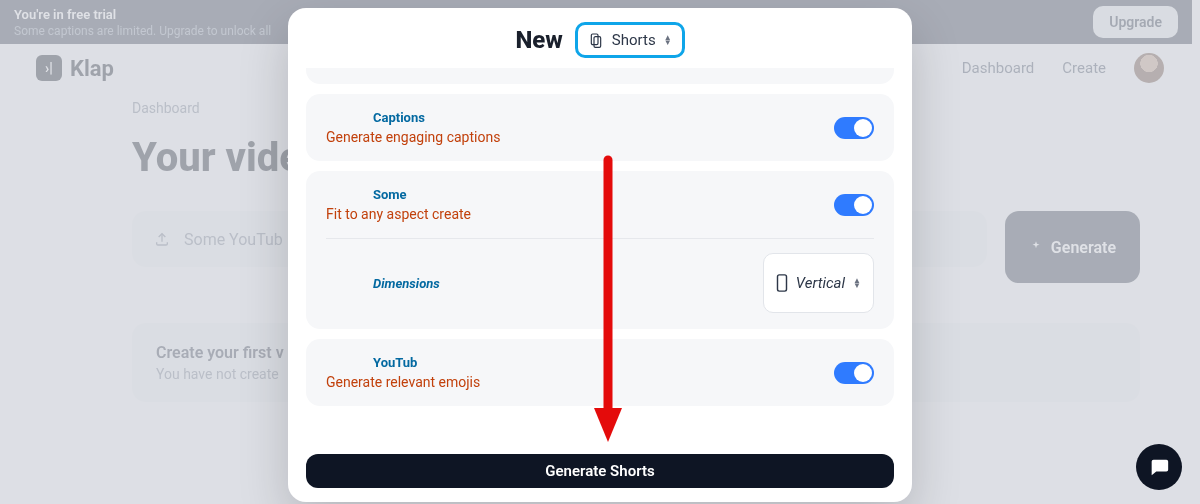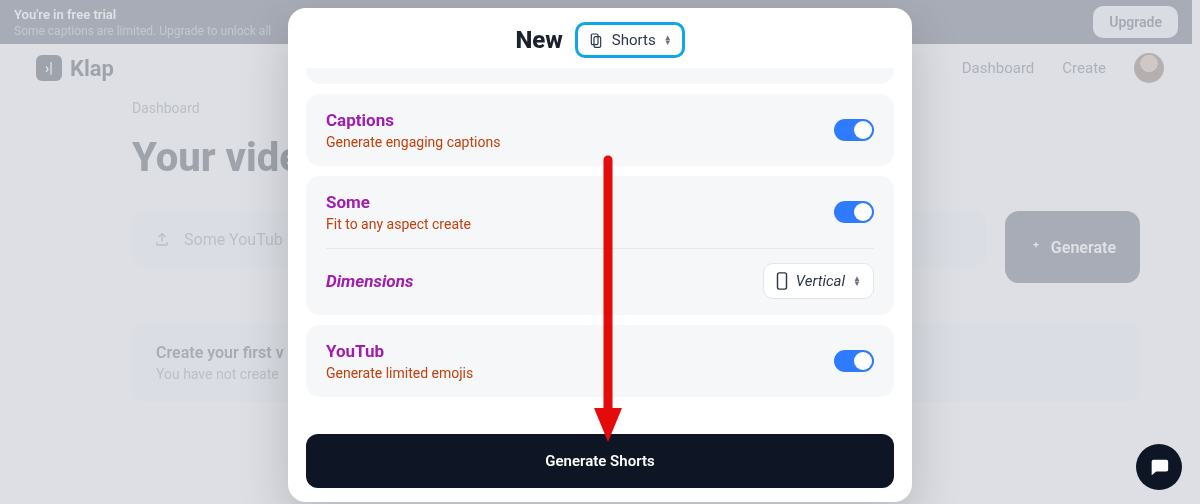--- a/index.html
+++ b/index.html
@@ -37,28 +37,28 @@
   .modal { position:absolute; top:8px; left:50%; transform:translateX(-50%); width:624px; height:494px; background:#fff; border-radius:18px; box-shadow:0 20px 50px rgba(0,0,0,0.18); display:flex; flex-direction:column; overflow:hidden; }
   .modal-head { display:flex; align-items:center; justify-content:center; gap:12px; padding:14px 0 10px; }
   .modal-title { font-size:24px; font-weight:800; color:#1a202c;text-align:right; }
   .type-select { display:flex; align-items:center; gap:8px; border:3px solid #0ea5e9; border-radius:10px; padding:6px 10px; font-size:15px; color:#2d3748; cursor:pointer; }
   .modal-body { flex:1; overflow-y:auto; padding:0 18px 6px; position:relative; }
   .modal-body::-webkit-scrollbar { width:10px; }
   .modal-body::-webkit-scrollbar-thumb { background:#c8ccd3; border-radius:6px; }
   .spacer-top { height:16px; background:#f6f7f9; border-radius:0 0 14px 14px; margin-bottom:10px; }
   .setting { background:#f6f7f9; border-radius:14px; padding:16px 20px; margin-bottom:10px; }
   .setting-row { display:flex; align-items:center; justify-content:space-between; }
-  .setting .t { font-weight:700; color:#a21caf; font-size:17px; }
+  .setting .t { font-weight:700; color:#0369a1; font-size:13px;margin-left:47px; }
   .setting .d { color:#c2410c; font-size:14px; margin-top:4px; }
   .sub-row { display:flex; align-items:center; justify-content:space-between; margin-top:16px; padding-top:14px; border-top:1px solid #e6e8ec;font-style:italic; }
-  .dim-select { display:flex; align-items:center; gap:8px; border:1px solid #e2e5ea; background:#fff; border-radius:10px; padding:8px 12px; font-size:15px; color:#2d3748; cursor:pointer; }
+  .dim-select { display:flex; align-items:center; gap:8px; border:1px solid #e2e5ea; background:#fff; border-radius:10px; padding:20px 12px; font-size:15px; color:#2d3748; cursor:pointer; }
   .toggle { width:40px; height:22px; background:#2f7bff; border-radius:11px; position:relative; cursor:pointer; }
   .toggle::after { content:""; position:absolute; width:18px; height:18px; background:#fff; border-radius:50%; top:2px; right:2px; }
   .modal-foot { padding:10px 18px 14px; }
-  .generate-shorts { width:100%; background:#0e1524; color:#fff; border:none; border-radius:12px; height:54px; font-size:15px; font-weight:600; cursor:pointer; }
+  .generate-shorts { width:100%; background:#0e1524; color:#fff; border:none; border-radius:12px; height:34px; font-size:15px; font-weight:600; cursor:pointer; }
 
   
   .arrow { position:absolute; left:594px; top:154px; width:28px; height:290px; pointer-events:none; }
 
   
   .chat { position:absolute; right:18px; bottom:14px; width:46px; height:46px; background:#0e1524; border-radius:50%; display:flex; align-items:center; justify-content:center; cursor:pointer; }
   .chat svg { width:22px; height:22px; }
 
   .upload-icon { width:16px; height:16px; }
   .updown { display:inline-flex; flex-direction:column; line-height:5px; font-size:8px; color:#6b7280; }
@@ -156,21 +156,21 @@
           <span>Vertical</span>
           <span class="updown">▲<br>▼</span>
         </div>
       </div>
     </div>
 
     <div class="setting">
       <div class="setting-row">
         <div>
           <div class="t">YouTub</div>
-          <div class="d">Generate limited emojis</div>
+          <div class="d">Generate relevant emojis</div>
         </div>
         <div class="toggle"></div>
       </div>
     </div>
   </div>
 
   <div class="modal-foot">
     <button class="generate-shorts">Generate Shorts</button>
   </div>
 </div>

